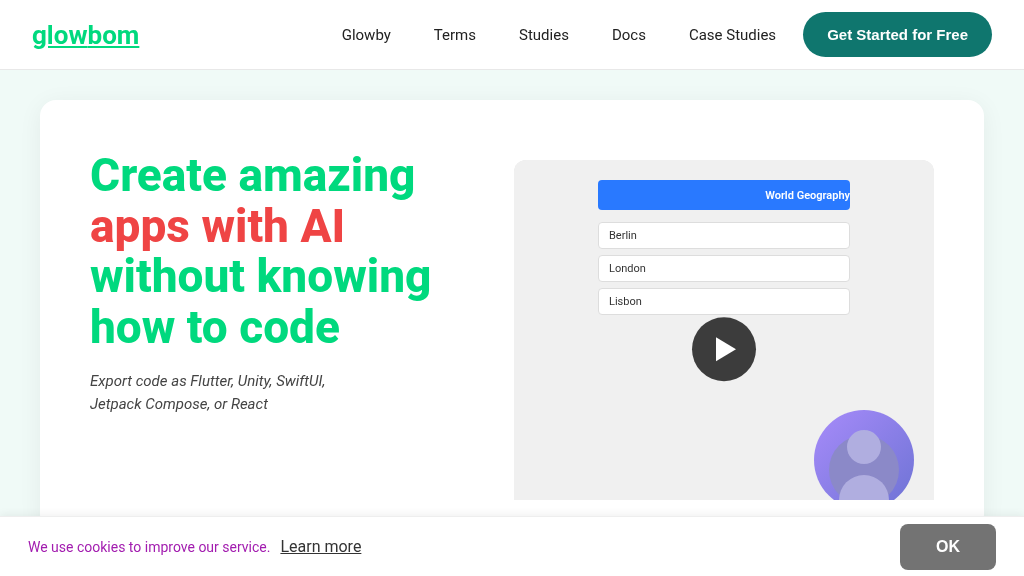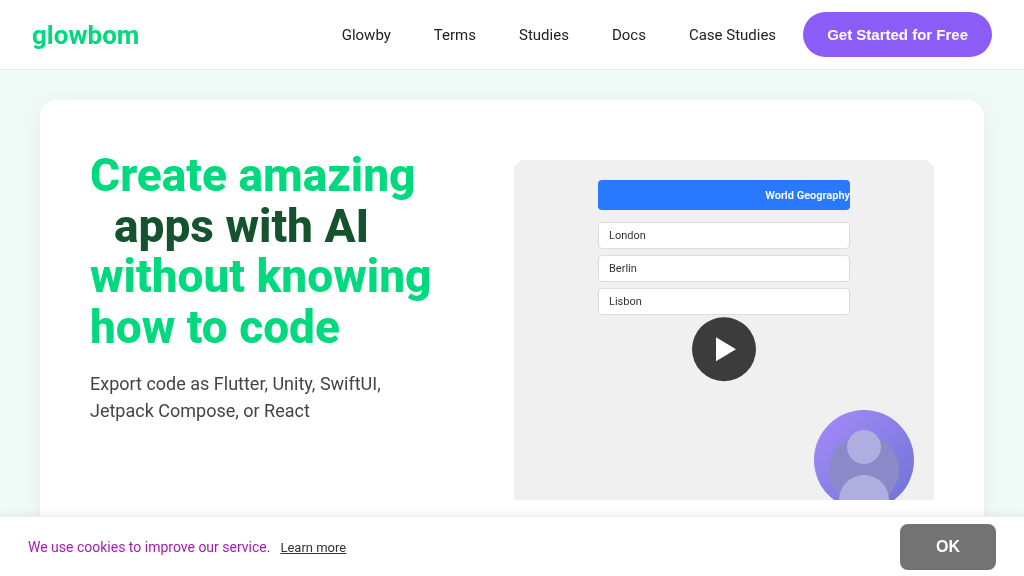--- a/index.html
+++ b/index.html
@@ -22,36 +22,36 @@
       padding: 0 32px;
       border-bottom: 1px solid #e8e8e8;
       position: relative;
       z-index: 10;
     }
     .logo {
       font-size: 26px;
       font-weight: 700;
       color: #111;
     }
-    .logo span { color: #00d97e; }
+    .logo span { color: #00d97e; text-decoration: underline; }
     .nav-links {
       display: flex;
       align-items: center;
       gap: 11px;
     }
     .nav-links a {
       text-decoration: none;
       color: #222;
       font-size: 15px;
       padding: 8px 16px;
       border-radius: 6px;
       cursor: pointer;
     }
     .cta-button {
-      background: #8b5cf6;
+      background: #0f766e;
       color: #fff;
       border: none;
       border-radius: 30px;
       padding: 14px 24px;
       font-size: 15px;
       font-weight: 600;
       cursor: pointer;
       white-space: nowrap;
     }
 
@@ -78,25 +78,26 @@
       flex: 1;
       min-width: 0;
     }
     .hero-headline {
       font-size: 46px;
       font-weight: 800;
       line-height: 1.1;
       margin-bottom: 18px;
     }
     .green { color: #00d97e; }
-    .dark { color: #14532d; margin-left: 24px; }
+    .dark { color: #ef4444; }
     .hero-sub {
-      font-size: 18px;
+      font-size: 15px;
       color: #444;
       line-height: 1.5;
+      font-style: italic;
     }
 
     
     .hero-preview {
       flex: 0 0 420px;
       height: 340px;
       background: #e8e8e8;
       border-radius: 12px 12px 0 0;
       position: relative;
       overflow: hidden;
@@ -235,21 +236,21 @@
       padding: 0 28px;
       z-index: 100;
       box-shadow: 0 -2px 8px rgba(0,0,0,0.06);
     }
     .cookie-text {
       font-size: 14px;
       color: #a21caf;
     }
     .cookie-learn {
       color: #333;
-      font-size: 13px;
+      font-size: 16px;
       text-decoration: underline;
       cursor: pointer;
       margin-left: 6px;
     }
     .cookie-ok {
       background: #737373;
       color: #fff;
       border: none;
       border-radius: 8px;
       padding: 14px 36px;
@@ -290,22 +291,22 @@
         <span>Jetpack Compose, or React</span>
       </div>
     </div>
 
     <div class="hero-preview">
       <div class="app-screen">
         <div class="app-title-bar">
           <span class="app-title-text">World Geography</span>
         </div>
         <div class="app-options">
+          <div class="app-option">Berlin</div>
           <div class="app-option">London</div>
-          <div class="app-option">Berlin</div>
           <div class="app-option">Lisbon</div>
         </div>
 
         <div class="video-overlay">
           <div class="play-triangle"></div>
         </div>
 
         <div class="avatar-circle">
           <div class="avatar-silhouette">
             <div class="avatar-head"></div>

